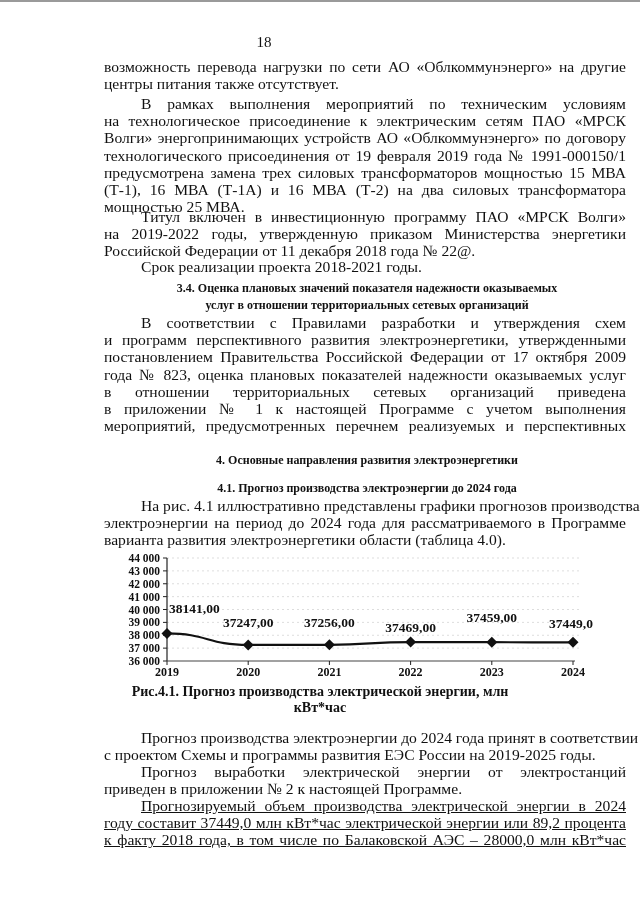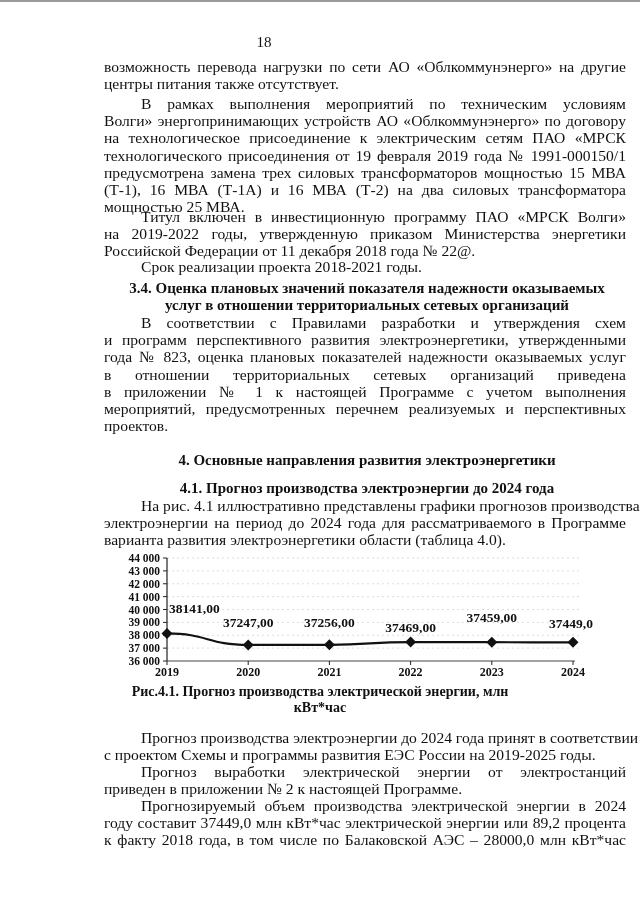--- a/index.html
+++ b/index.html
@@ -4,41 +4,41 @@
 <style>
   html, body { margin: 0; padding: 0; background: #ffffff; }
   body { width: 640px; height: 905px; position: relative; overflow: hidden;
          font-family: "Liberation Serif", serif; color: #111; }
   .topline { position: absolute; left: 0; top: 0; width: 640px; height: 2px; background: #9a9a9a; }
   .page-num { position: absolute; top: 34px; left: 0; width: 528px; text-align: center; font-size: 15px; }
   .text { position: absolute; left: 80px; width: 522px; font-size: 15.6px; line-height: 17.2px; margin-left: 24px; }
   .p { margin: 0; text-align: justify; text-align-last: justify; white-space: nowrap; }
   .p.last { text-align-last: left; }
   .indent { text-indent: 37px; }
-  .h { font-weight: bold; text-align: center; margin: 0; font-size: 15px; }
+  .h { font-weight: bold; text-align: center; margin: 0; font-size: 12px; }
   .line { display: block; }
   .cap { position: absolute; left: 0; width: 640px; text-align: center; font-weight: bold; font-size: 14px; line-height: 16px; top: 684px; }
   svg text { font-family: "Liberation Serif", serif; }
 </style>
 </head>
 <body>
 
 <div class="topline"></div>
 
 <div class="page-num">18</div>
 
 <div class="text" style="top:58px;">
   <p class="p">возможность перевода нагрузки по сети АО «Облкоммунэнерго» на другие</p>
   <p class="p last">центры питания также отсутствует.</p>
 </div>
 
 <div class="text" style="top:95px;">
   <p class="p indent">В рамках выполнения мероприятий по техническим условиям</p>
+  <p class="p">на технологическое присоединение к электрическим сетям ПАО «МРСК</p>
   <p class="p">Волги» энергопринимающих устройств АО «Облкоммунэнерго» по договору</p>
-  <p class="p">на технологическое присоединение к электрическим сетям ПАО «МРСК</p>
   <p class="p">технологического присоединения от 19 февраля 2019 года № 1991-000150/1</p>
   <p class="p">предусмотрена замена трех силовых трансформаторов мощностью 15 МВА</p>
   <p class="p">(Т-1), 16 МВА (Т-1А) и 16 МВА (Т-2) на два силовых трансформатора</p>
   <p class="p last">мощностью 25 МВА.</p>
 </div>
 
 <div class="text" style="top:208px;">
   <p class="p indent">Титул включен в инвестиционную программу ПАО «МРСК Волги»</p>
   <p class="p">на 2019-2022 годы, утвержденную приказом Министерства энергетики</p>
   <p class="p last">Российской Федерации от 11 декабря 2018 года № 22@.</p>
@@ -48,25 +48,25 @@
   <p class="p last indent">Срок реализации проекта 2018-2021 годы.</p>
 </div>
 
 <div class="text" style="top:280px; left:82px;">
   <p class="h">3.4. Оценка плановых значений показателя надежности оказываемых</p>
   <p class="h">услуг в отношении территориальных сетевых организаций</p>
 </div>
 <div class="text" style="top:314px;">
   <p class="p indent">В соответствии с Правилами разработки и утверждения схем</p>
   <p class="p">и программ перспективного развития электроэнергетики, утвержденными</p>
+  <p class="p">постановлением Правительства Российской Федерации от 17 октября 2009</p>
   <p class="p">года № 823, оценка плановых показателей надежности оказываемых услуг</p>
   <p class="p">в отношении территориальных сетевых организаций приведена</p>
   <p class="p">в приложении № 1 к настоящей Программе с учетом выполнения</p>
   <p class="p">мероприятий, предусмотренных перечнем реализуемых и перспективных</p>
-  <p class="p last">проектов.</p>
 </div>
 
 <div class="text" style="top:452px; left:82px;">
   <p class="h">4. Основные направления развития электроэнергетики</p>
 </div>
 
 <div class="text" style="top:480px; left:82px;">
   <p class="h">4.1. Прогноз производства электроэнергии до 2024 года</p>
 </div>
 <div class="text" style="top:497px;">
@@ -151,17 +151,17 @@
 <div class="text" style="top:729px;">
   <p class="p indent">Прогноз производства электроэнергии до 2024 года принят в соответствии</p>
   <p class="p last">с проектом Схемы и программы развития ЕЭС России на 2019-2025 годы.</p>
 </div>
 
 <div class="text" style="top:763px;">
   <p class="p indent">Прогноз выработки электрической энергии от электростанций</p>
   <p class="p last">приведен в приложении № 2 к настоящей Программе.</p>
 </div>
 
-<div class="text" style="top:797px;">
+<div class="text" style="top:797px;text-decoration:underline;">
   <p class="p indent">Прогнозируемый объем производства электрической энергии в 2024</p>
   <p class="p">году составит 37449,0 млн кВт*час электрической энергии или 89,2 процента</p>
   <p class="p">к факту 2018 года, в том числе по Балаковской АЭС – 28000,0 млн кВт*час</p>
 </div>
 
 </body></html>

